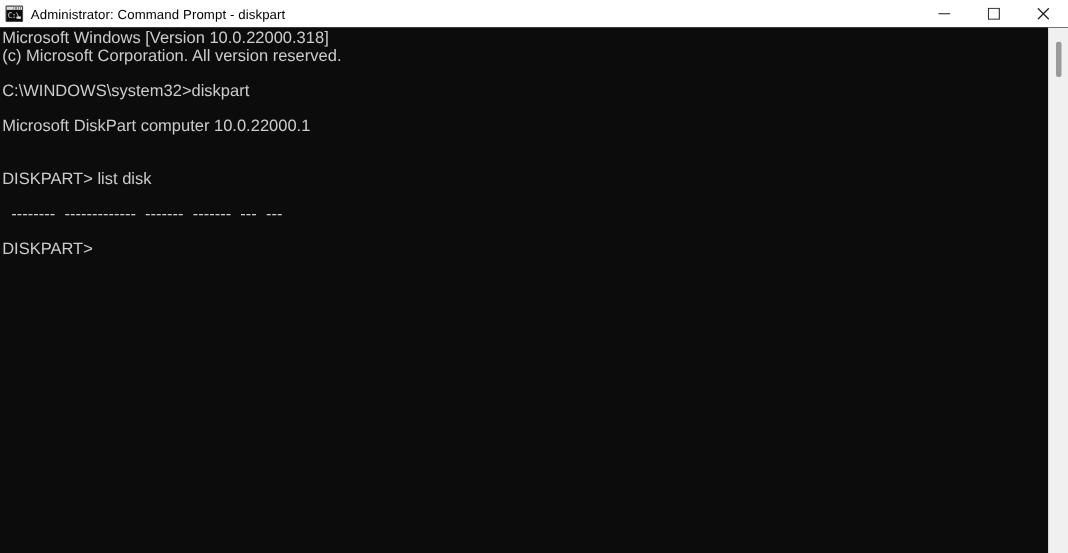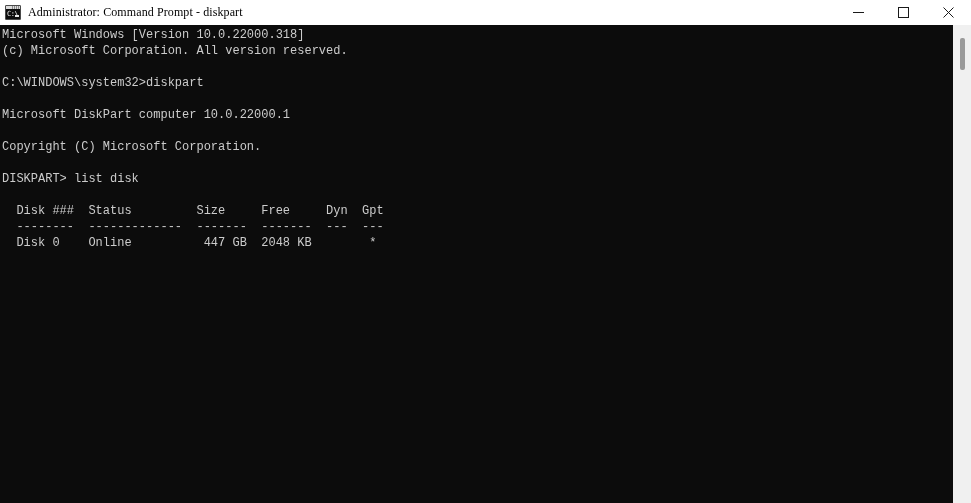--- a/index.html
+++ b/index.html
@@ -75,21 +75,20 @@
     position: absolute;
     left: 10px; top: 10px;
     width: 4px; height: 2px;
     background: #e8e8e8;
   }
   .title-text {
     font-size: 12px;
     color: #000000;
     white-space: nowrap;
     letter-spacing: 0.1px;
-    font-family: Liberation Serif, serif;
   }
   .win-controls {
     position: absolute;
     right: 0; top: 0;
     height: 25px;
     display: flex;
   }
   .win-btn {
     width: 45px;
     height: 25px;
@@ -108,22 +107,22 @@
     overflow: hidden;
     position: relative;
   }
   .terminal {
     flex: 1 1 auto;
     background: #0c0c0c;
     padding: 2px 0 0 2px;
     overflow: hidden;
   }
   .term-line {
-    font-family: Liberation Mono, monospace;
-    font-size: 12px;
+    font-family: Liberation Sans, sans-serif;
+    font-size: 15px;
     line-height: 16px;
     color: #cccccc;
     white-space: pre;
     letter-spacing: 0px;
     height: 16px;
   }
   .term-line.blank { color: transparent; }
 
   
   .scrollbar {
@@ -180,28 +179,26 @@
 
   <div class="terminal-wrap">
     <div class="terminal">
       <div class="term-line">Microsoft Windows [Version 10.0.22000.318]</div>
       <div class="term-line">(c) Microsoft Corporation. All version reserved.</div>
       <div class="term-line blank"></div>
       <div class="term-line">C:\WINDOWS\system32&gt;diskpart</div>
       <div class="term-line blank"></div>
       <div class="term-line">Microsoft DiskPart computer 10.0.22000.1</div>
       <div class="term-line blank"></div>
-      <div class="term-line">Copyright (C) Microsoft Corporation.</div>
       <div class="term-line blank"></div>
       <div class="term-line">DISKPART&gt; list disk</div>
       <div class="term-line blank"></div>
-      <div class="term-line">  Disk ###  Status         Size     Free     Dyn  Gpt</div>
       <div class="term-line">  --------  -------------  -------  -------  ---  ---</div>
-      <div class="term-line">  Disk 0    Online          447 GB  2048 KB        *</div>
-      <div class="term-line blank"></div>
+      <div class="term-line blank"></div>
+      <div class="term-line">DISKPART&gt;</div>
     </div>
 
     <div class="scrollbar">
       <div class="scroll-thumb"></div>
     </div>
   </div>
 
 </div>
 
 </body></html>

